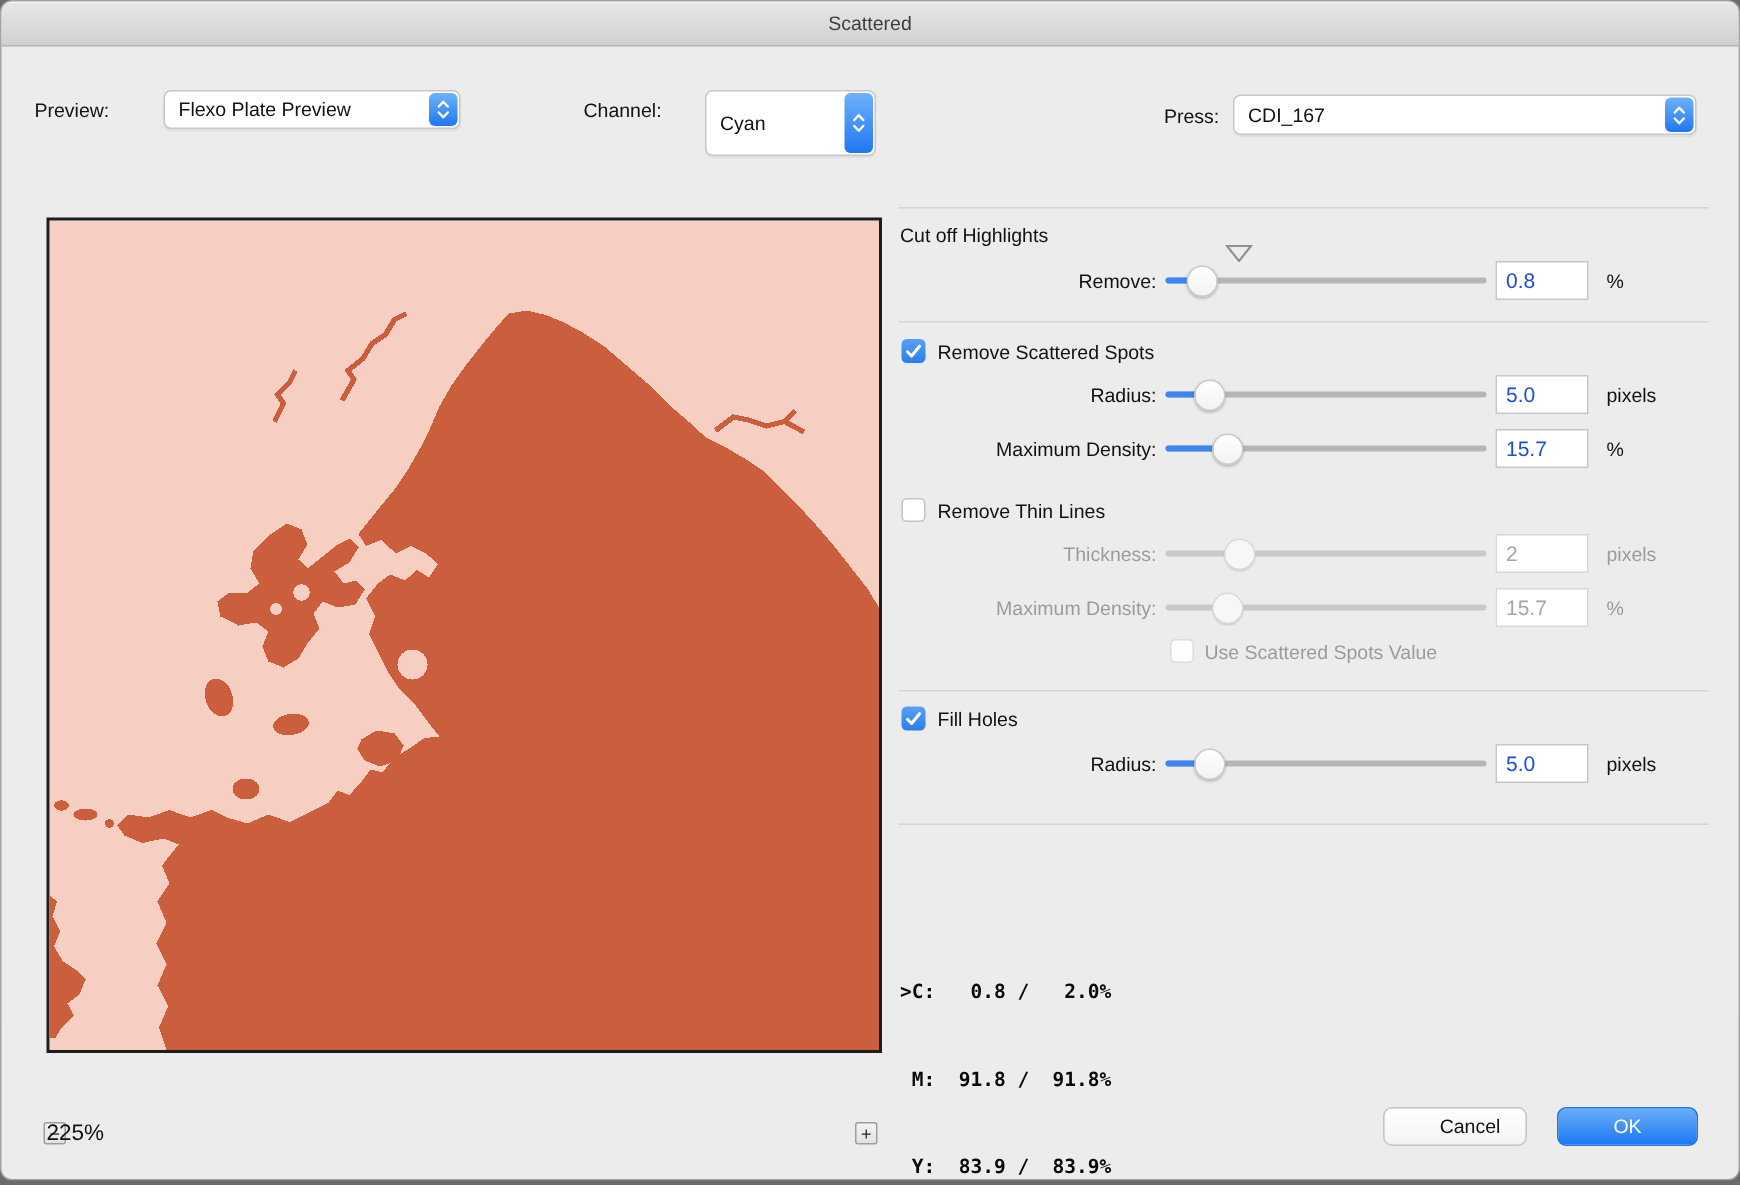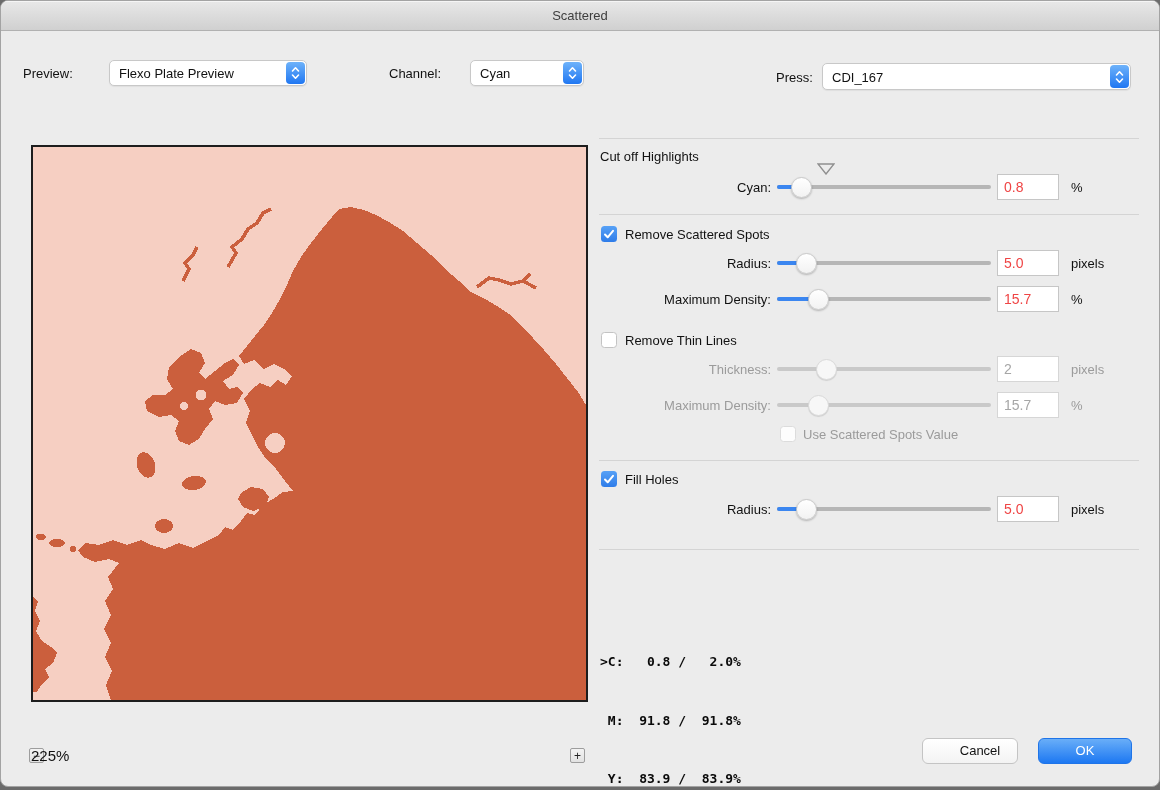--- a/index.html
+++ b/index.html
@@ -31,21 +31,21 @@
   .slider{position:absolute;width:214px;height:21px;}
   .slider .track{position:absolute;left:0;right:0;top:8px;height:4px;border-radius:2px;background:#b6b6b6;}
   .slider .fillbar{position:absolute;left:0;top:8px;height:4px;border-radius:2px;background:#3b86f0;}
   .slider .thumb{position:absolute;top:0;width:21px;height:21px;border-radius:50%;
         background:linear-gradient(#ffffff,#f2f2f2);border:0.5px solid #c9c9c9;
         box-shadow:0 1px 2px rgba(0,0,0,.25);}
   .slider.disabled .track{background:#c9c9c9;}
   .slider.disabled .thumb{background:#f7f7f7;border-color:#dadada;box-shadow:0 1px 1px rgba(0,0,0,.12);}
   
   .field{position:absolute;width:62px;height:26px;background:#fff;border:1px solid #c6c6c6;
-         font-size:14px;color:#ef4444;padding:0 6px;font-family:"Liberation Sans",sans-serif;outline:none;}
+         font-size:14px;color:#1d4ed8;padding:0 6px;font-family:"Liberation Sans",sans-serif;outline:none;}
   .field.dim{color:#a6a6a6;border-color:#d6d6d6;}
   
   .cb{position:absolute;width:16px;height:16px;border-radius:3.5px;}
   .cb.on{background:linear-gradient(#57a1f6,#2e7ce9);}
   .cb.off{background:#fff;border:1px solid #c3c3c3;}
   .cb.off.dim{background:#fdfdfd;border:1px solid #dcdcdc;}
   .cb svg{position:absolute;left:2px;top:2.5px;}
   
   .dens{position:absolute;left:599px;top:612px;font-family:"DejaVu Sans Mono",monospace;
         font-size:13px;font-weight:bold;color:#0a0a0a;line-height:19.5px;white-space:pre;}
@@ -77,21 +77,21 @@
     <span class="pvalue">Flexo Plate Preview</span>
     <span class="cap">
       <svg width="9" height="14" viewBox="0 0 9 14">
           <path d="M1.5 5 L4.5 1.8 L7.5 5" fill="none" stroke="#fff" stroke-width="1.6" stroke-linecap="round" stroke-linejoin="round"></path>
           <path d="M1.5 9 L4.5 12.2 L7.5 9" fill="none" stroke="#fff" stroke-width="1.6" stroke-linecap="round" stroke-linejoin="round"></path>
         </svg>
     </span>
   </div>
 
   <div class="lbl" style="left:388px;top:65px;">Channel:</div>
-  <div class="popup" style="left:469px;top:59px;width:114px;height:26px;">
+  <div class="popup" style="left:469px;top:59px;width:114px;height:44px;">
     <span class="pvalue">Cyan</span>
     <span class="cap">
       <svg width="9" height="14" viewBox="0 0 9 14">
           <path d="M1.5 5 L4.5 1.8 L7.5 5" fill="none" stroke="#fff" stroke-width="1.6" stroke-linecap="round" stroke-linejoin="round"></path>
           <path d="M1.5 9 L4.5 12.2 L7.5 9" fill="none" stroke="#fff" stroke-width="1.6" stroke-linecap="round" stroke-linejoin="round"></path>
         </svg>
     </span>
   </div>
 
   <div class="lbl" style="left:775px;top:69px;">Press:</div>
@@ -145,21 +145,21 @@
     </svg>
   </div>
 
   <div class="sep" style="top:137px;"></div>
 
   <div class="lbl" style="left:599px;top:148px;">Cut off Highlights</div>
 
   <svg class="marker" style="left:816px;top:162px;" width="18" height="12" viewBox="0 0 18 12">
     <polygon points="1,1 17,1 9,11" fill="#ececec" stroke="#8f8f8f" stroke-width="1.4"></polygon>
   </svg>
-  <div class="lbl right" style="left:570px;top:179px;width:200px;">Cyan:</div>
+  <div class="lbl right" style="left:570px;top:179px;width:200px;">Remove:</div>
   <div class="slider" style="left:776px;top:176px;">
     <div class="track"></div>
       <div class="fillbar" style="width:25px;"></div>
     <div class="thumb" style="left:14px;"></div>
   </div>
   <input class="field" style="left: 996px; top: 173px;" value="0.8">
   <div class="lbl" style="left:1070px;top:179px;">%</div>
 
   <div class="sep" style="top:213px;"></div>
 

